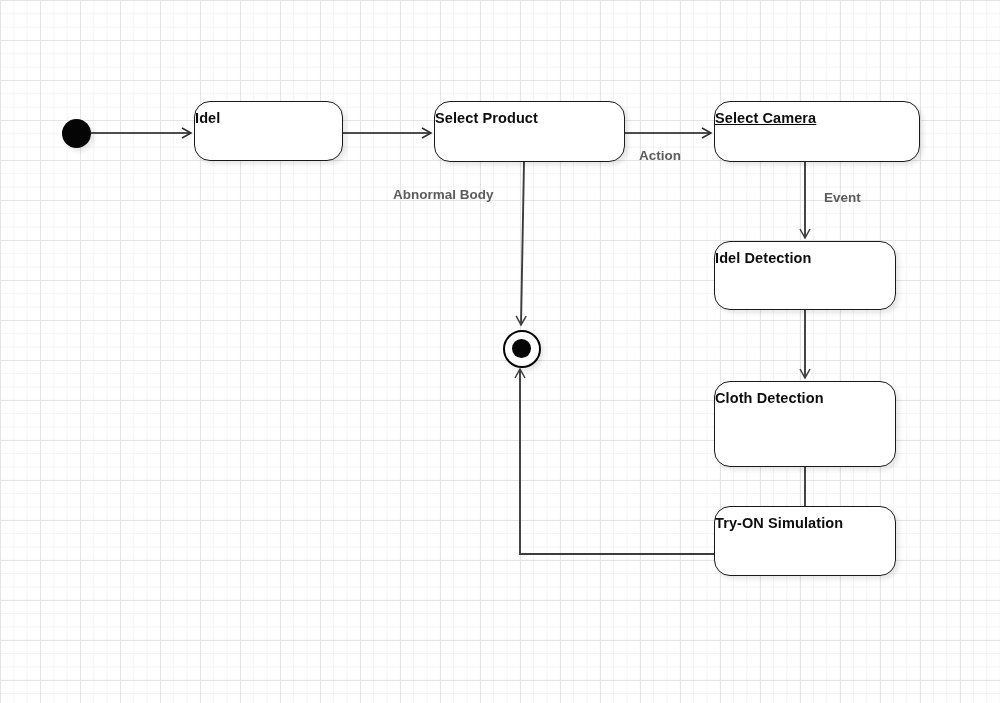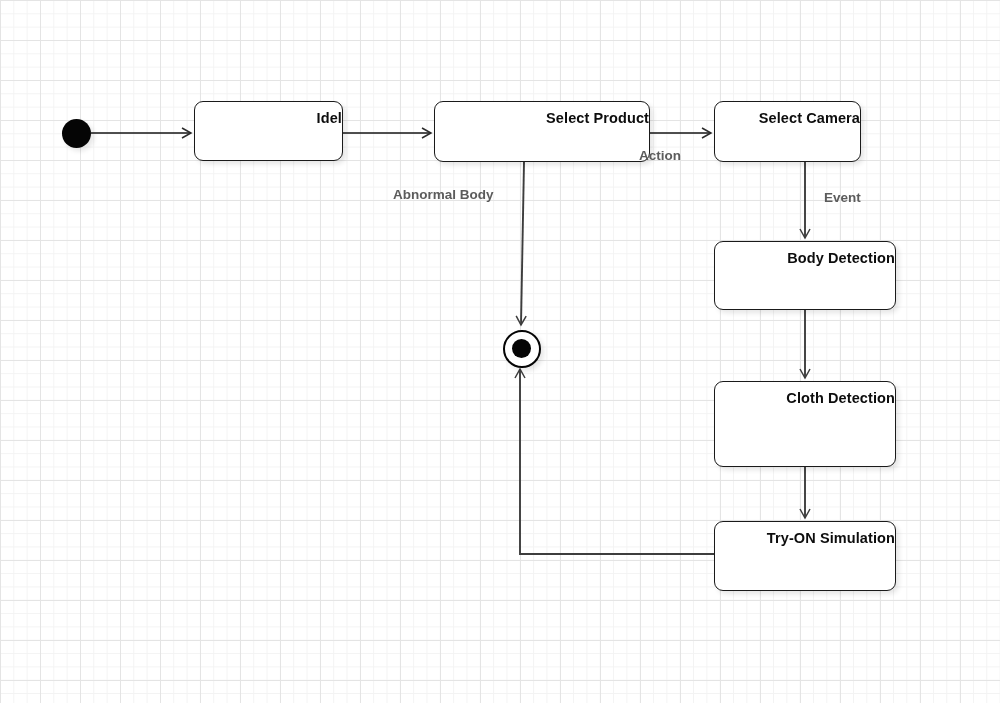--- a/index.html
+++ b/index.html
@@ -42,24 +42,24 @@
     width: 1000px;
     height: 703px;
   }
 
   
   .state-node {
     position: absolute;
     box-sizing: border-box;
     background: #ffffff;
     border: 1.6px solid #1a1a1a;
-    border-radius: 9px;
+    border-radius: 16px;
     box-shadow: 3px 3px 5px rgba(0, 0, 0, 0.10);
     display: flex;
-    justify-content: flex-end;
+    justify-content: flex-start;
     align-items: flex-start;
   }
   .state-label {
     font-size: 14.5px;
     font-weight: bold;
     color: #0d0d0d;
     letter-spacing: .1px;
     padding-top: 8px;
     text-align: center;
     white-space: nowrap;
@@ -131,37 +131,37 @@
   <div class="start-state" style="left:61.5px; top:118.5px; width:29px; height:29px;"></div>
 
   <div class="final-state" style="left:503px; top:330px; width:34px; height:34px;">
     <div class="final-state-core" style="left:6.6px; top:6.6px; width:19px; height:19px;"></div>
   </div>
 
   <div class="state-node" style="left:194px; top:101px; width:149px; height:60px;">
     <span class="state-label">Idel</span>
   </div>
 
-  <div class="state-node" style="left:434px; top:101px; width:216px; height:61px;">
+  <div class="state-node" style="left:434px; top:101px; width:191px; height:61px;">
     <span class="state-label">Select Product</span>
   </div>
 
-  <div class="state-node" style="left:714px; top:101px; width:147px; height:61px;">
+  <div class="state-node" style="left:714px; top:101px; width:206px; height:61px;text-decoration:underline;">
     <span class="state-label">Select Camera</span>
   </div>
 
   <div class="state-node" style="left:714px; top:241px; width:182px; height:69px;">
-    <span class="state-label">Body Detection</span>
+    <span class="state-label">Idel Detection</span>
   </div>
 
   <div class="state-node" style="left:714px; top:381px; width:182px; height:86px;">
     <span class="state-label">Cloth Detection</span>
   </div>
 
-  <div class="state-node" style="left:714px; top:521px; width:182px; height:70px;">
+  <div class="state-node" style="left:714px; top:506px; width:182px; height:70px;">
     <span class="state-label">Try-ON Simulation</span>
   </div>
 
   <div class="edge-label" style="left:639px; top:148px;">Action</div>
 
   <div class="edge-label" style="left:824px; top:190px;">Event</div>
 
   <div class="edge-label" style="left:393px; top:187px;">Abnormal Body</div>
 
 </div>

